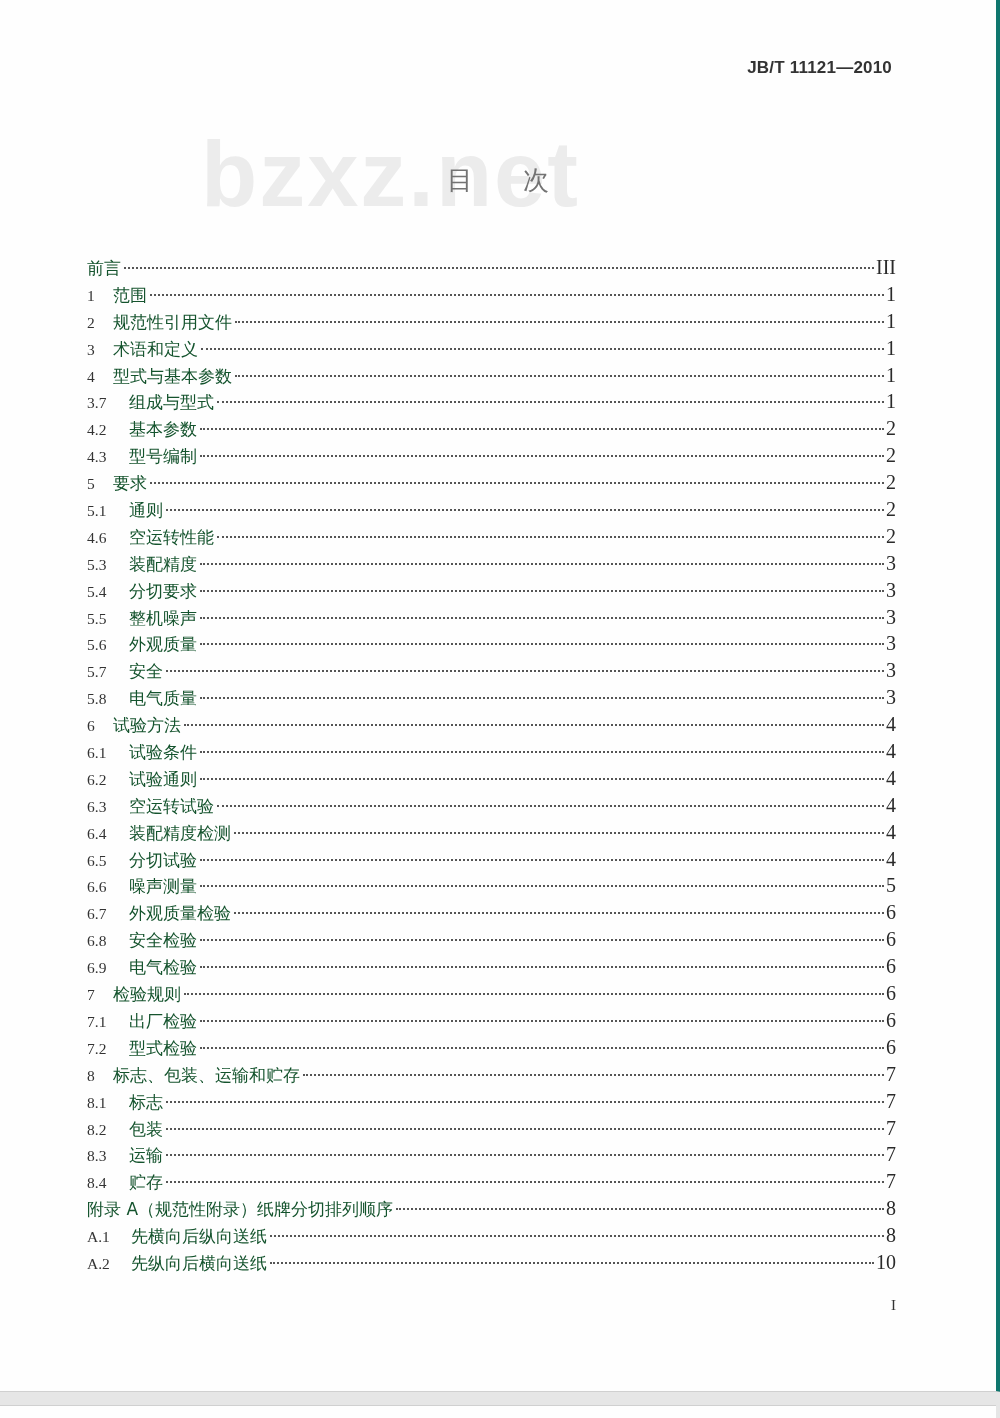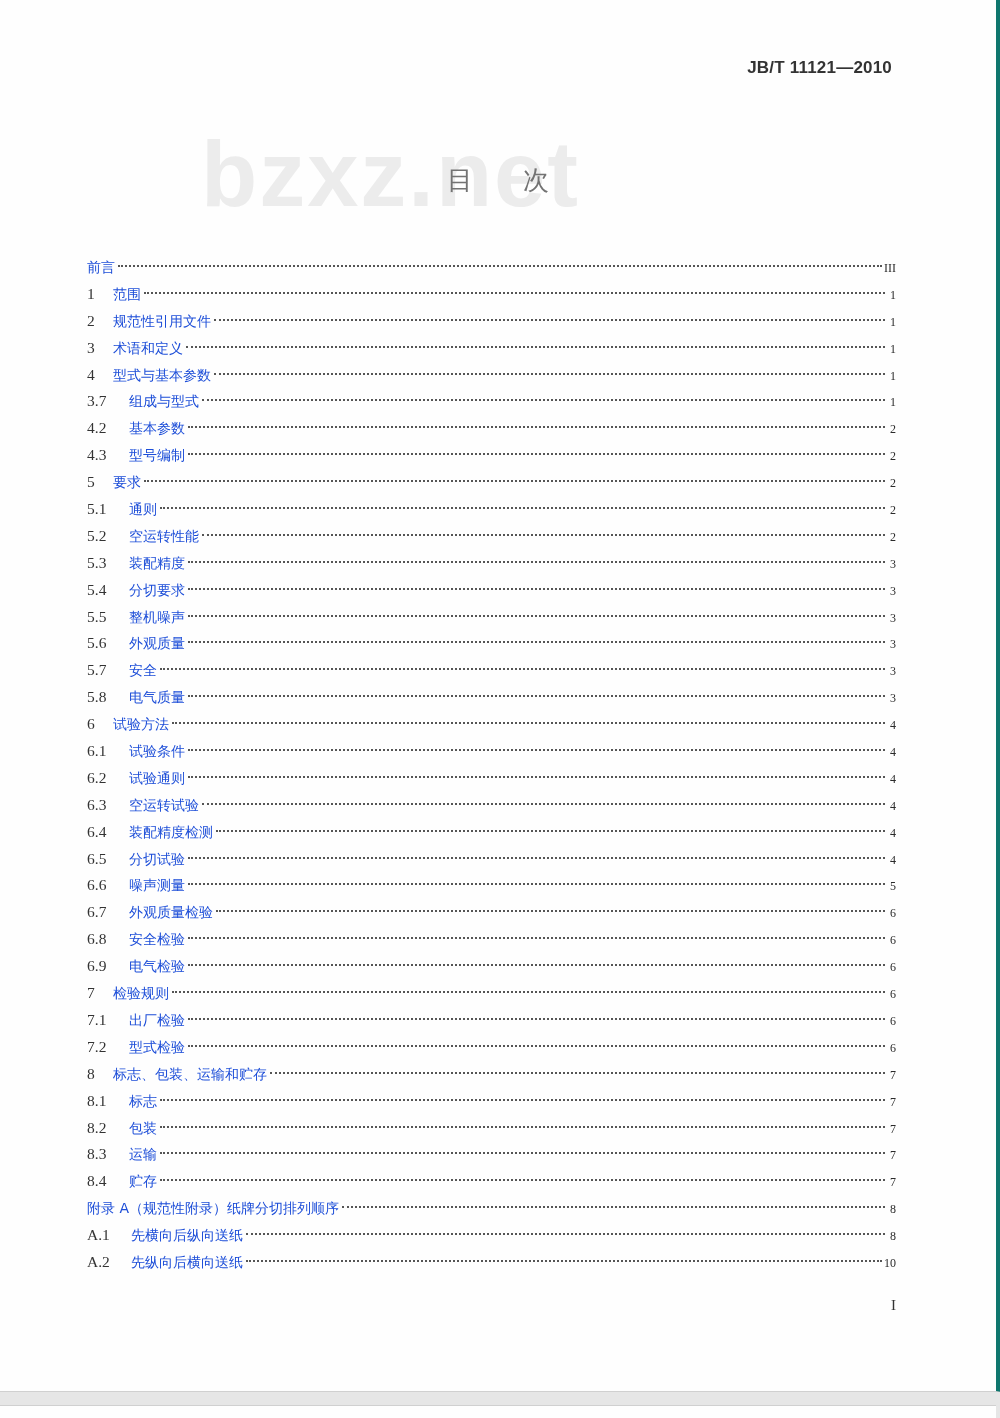--- a/index.html
+++ b/index.html
@@ -87,34 +87,34 @@
   .toc-num {
     font-family: "Liberation Serif", "DejaVu Serif", serif;
     color: #333;
     display: inline-block;
   }
   .lvl1 .toc-num { width: 26px; }
   .lvl2 .toc-num { width: 42px; }
   .lvlA .toc-num { width: 44px; }
   .toc-text {
     font-family: "DejaVu Sans", "Liberation Sans", sans-serif;
-    font-size: 14px;
-    color: #1d4ed8;
+    font-size: 17px;
+    color: #14532d;
   }
   .toc-leader {
     flex: 1;
     margin: 0 2px 0 3px;
     border-bottom: 2px dotted #555;
     position: relative;
     top: -5px;
     height: 0;
   }
   .toc-page {
     font-family: "Liberation Serif", "DejaVu Serif", serif;
-    font-size: 12px;
+    font-size: 20px;
     color: #2a2a2a;
     min-width: 9px;
     text-align: right;
   }
   .page-number {
     position: absolute;
     right: 100px;
     top: 1297px;
     font-family: "Liberation Serif", "DejaVu Serif", serif;
     font-size: 15px;
@@ -187,21 +187,21 @@
         <span class="toc-leader"></span>
         <span class="toc-page">2</span>
       </div>
       <div class="toc-row lvl2">
         <span class="toc-num">5.1</span>
         <span class="toc-text">通则</span>
         <span class="toc-leader"></span>
         <span class="toc-page">2</span>
       </div>
       <div class="toc-row lvl2">
-        <span class="toc-num">5.2</span>
+        <span class="toc-num">4.6</span>
         <span class="toc-text">空运转性能</span>
         <span class="toc-leader"></span>
         <span class="toc-page">2</span>
       </div>
       <div class="toc-row lvl2">
         <span class="toc-num">5.3</span>
         <span class="toc-text">装配精度</span>
         <span class="toc-leader"></span>
         <span class="toc-page">3</span>
       </div>

